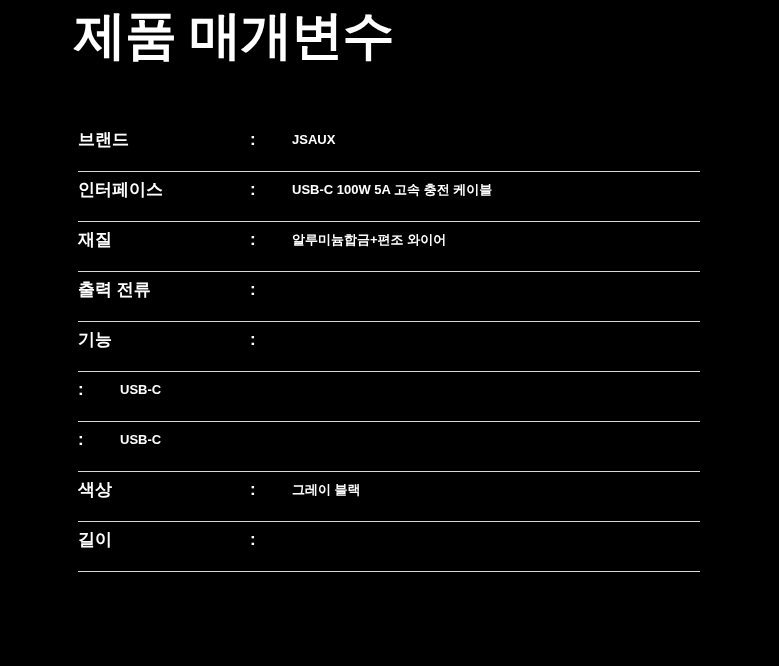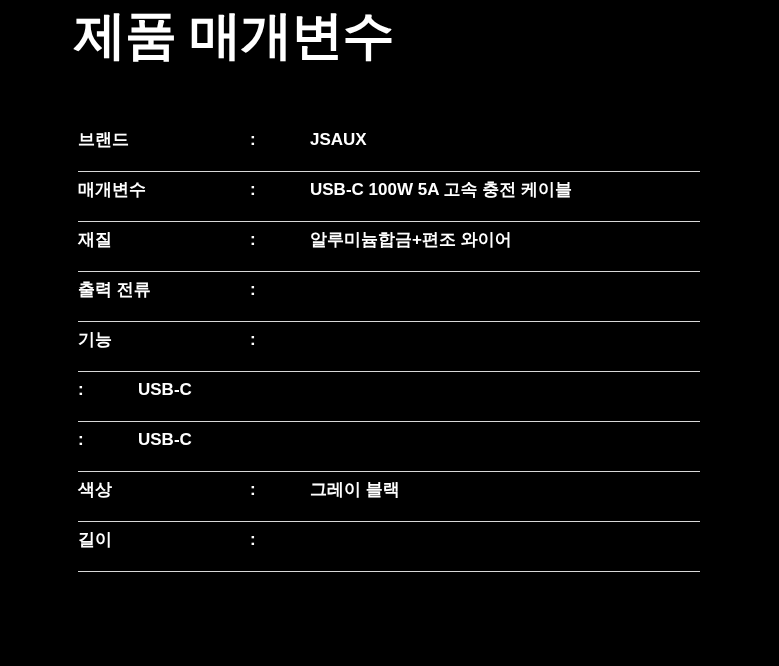--- a/index.html
+++ b/index.html
@@ -57,45 +57,44 @@
   .spec-colon {
     width: 42px;
     flex: 0 0 42px;
     font-size: 17px;
     font-weight: bold;
     color: #ffffff;
     line-height: 24px;
   }
   .spec-value {
     flex: 1 1 auto;
-    font-size: 17px;
+    font-size: 13px;
     font-weight: bold;
     color: #ffffff;
     line-height: 24px;
     white-space: nowrap;
-    margin-left: 18px;
   }
 </style>
 </head>
 <body>
 
 <div class="page">
 
   <div class="title">제품 매개변수</div>
 
   <div class="spec-table">
 
     <div class="spec-row">
       <div class="spec-label">브랜드</div>
       <div class="spec-colon">:</div>
       <div class="spec-value">JSAUX</div>
     </div>
 
     <div class="spec-row">
-      <div class="spec-label">매개변수</div>
+      <div class="spec-label">인터페이스</div>
       <div class="spec-colon">:</div>
       <div class="spec-value">USB-C 100W 5A 고속 충전 케이블</div>
     </div>
 
     <div class="spec-row">
       <div class="spec-label">재질</div>
       <div class="spec-colon">:</div>
       <div class="spec-value">알루미늄합금+편조 와이어</div>
     </div>
 

